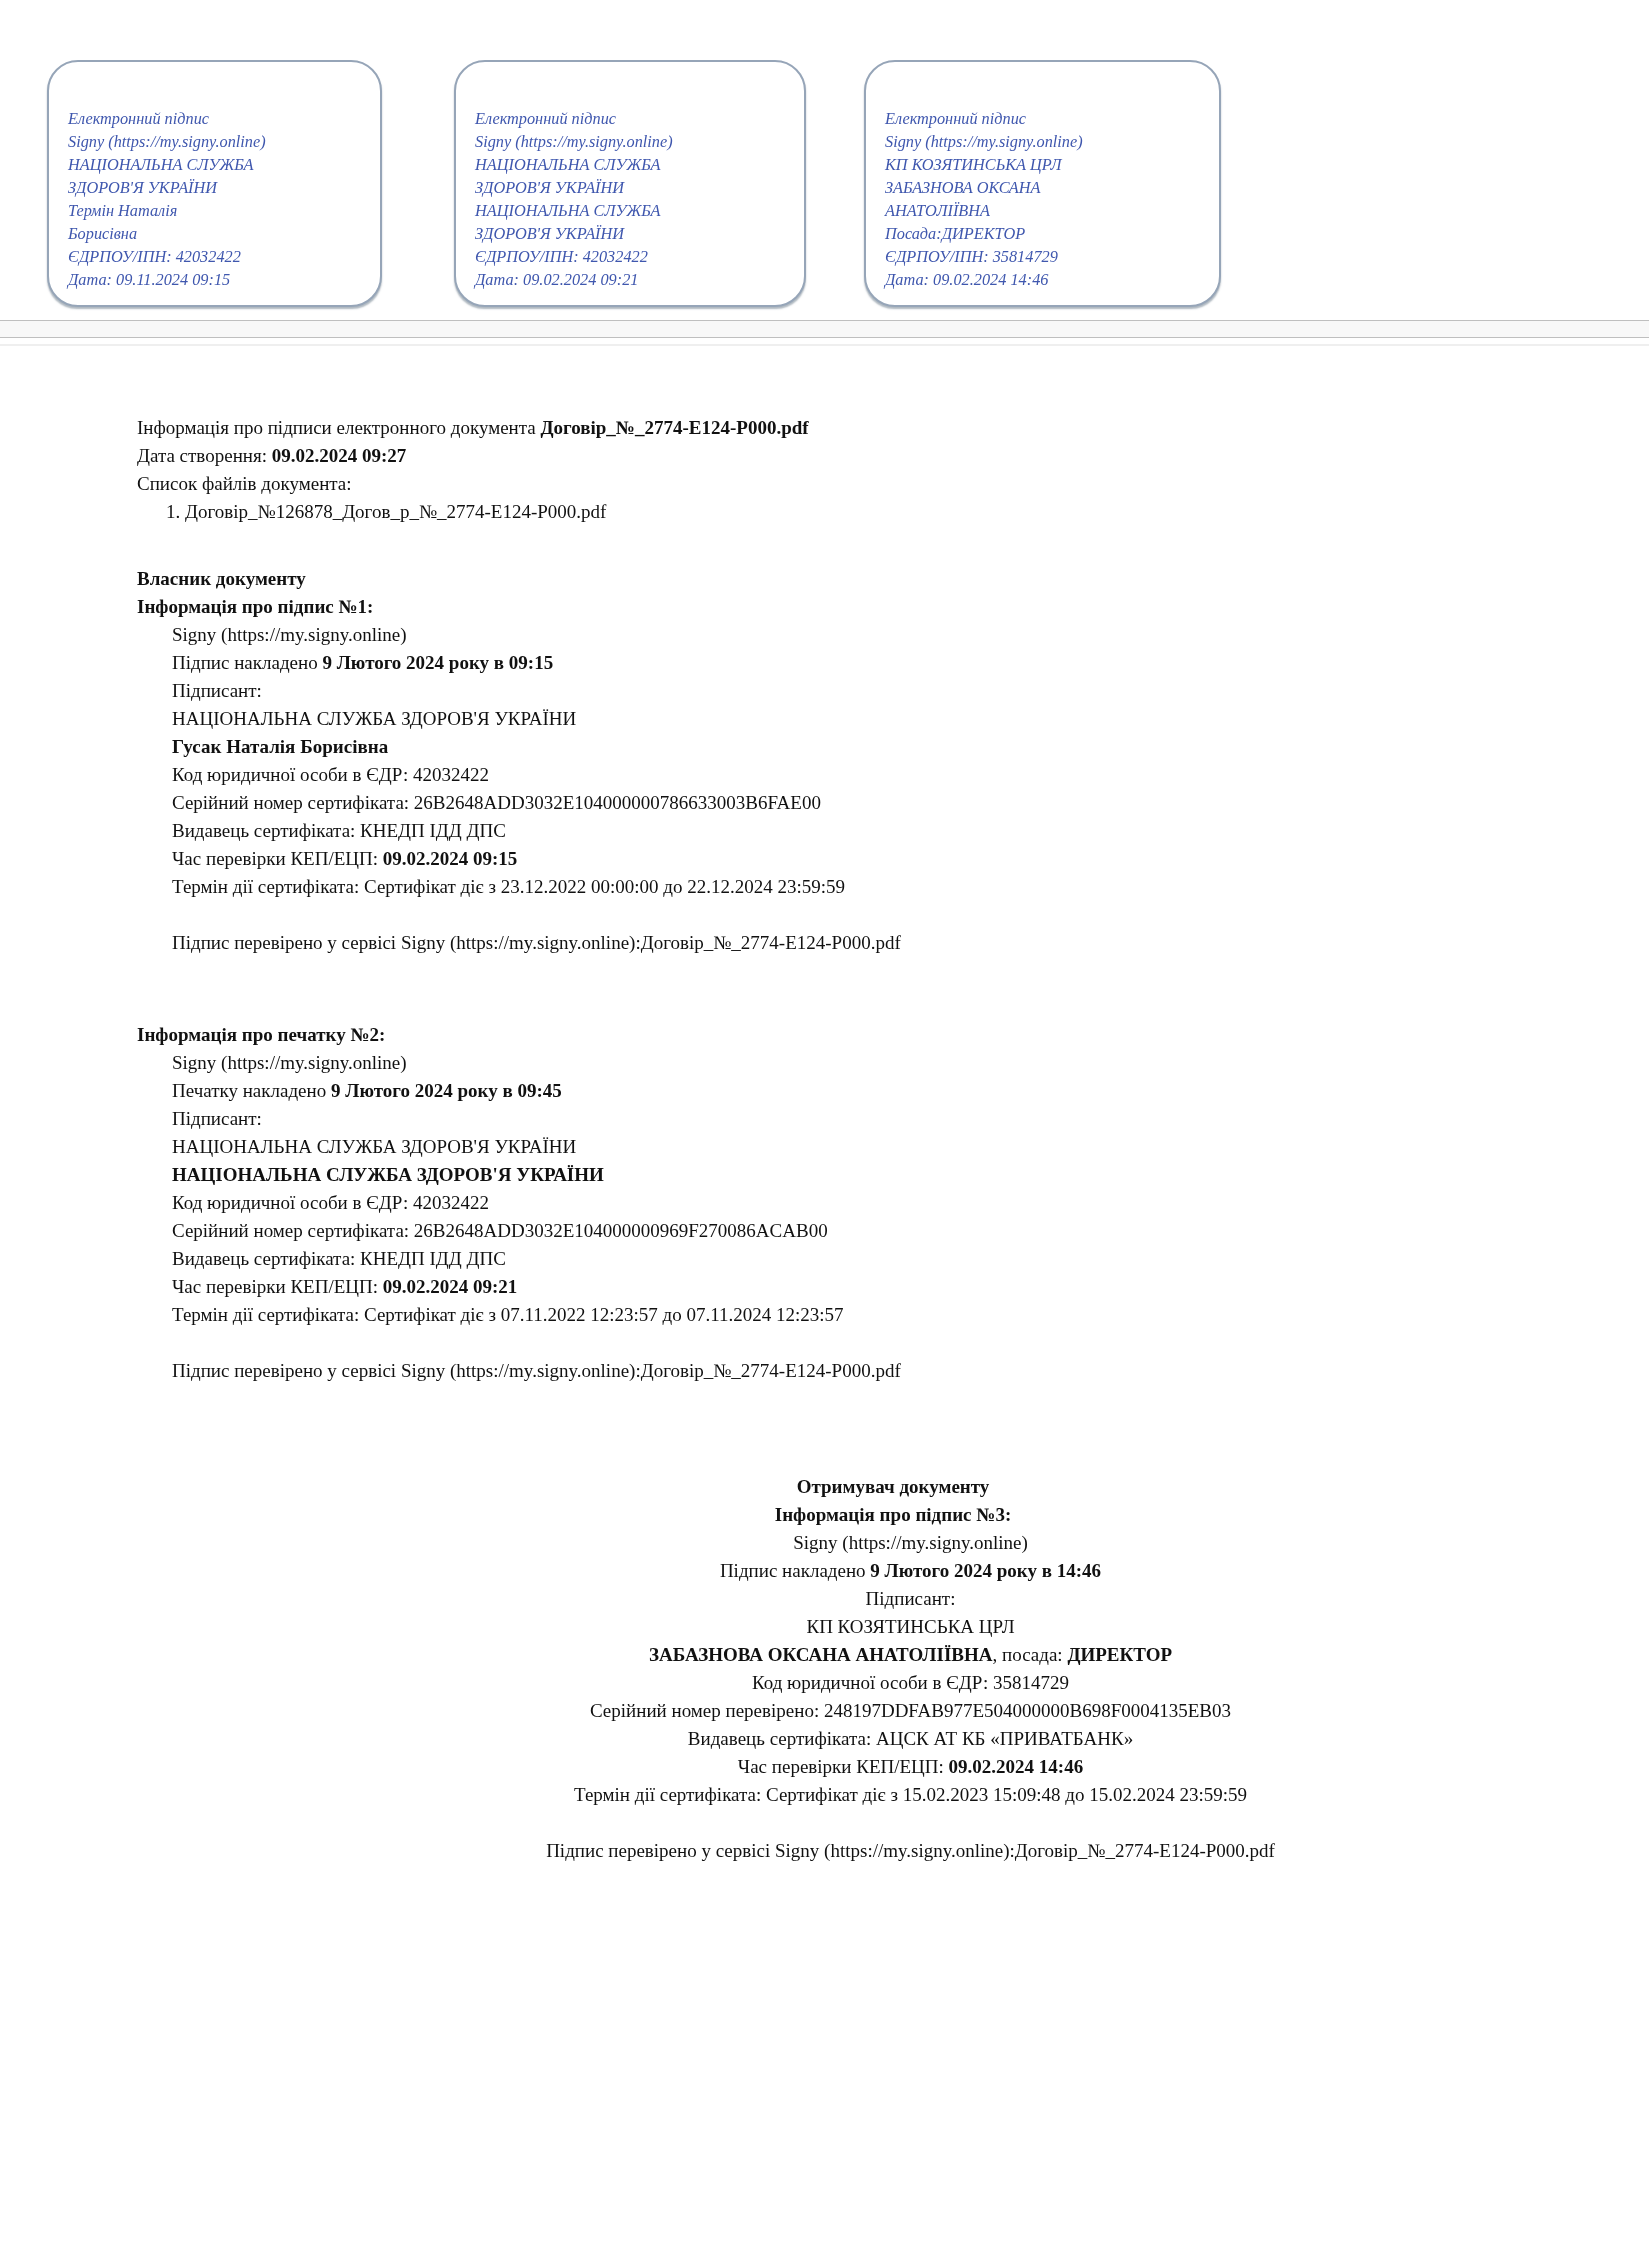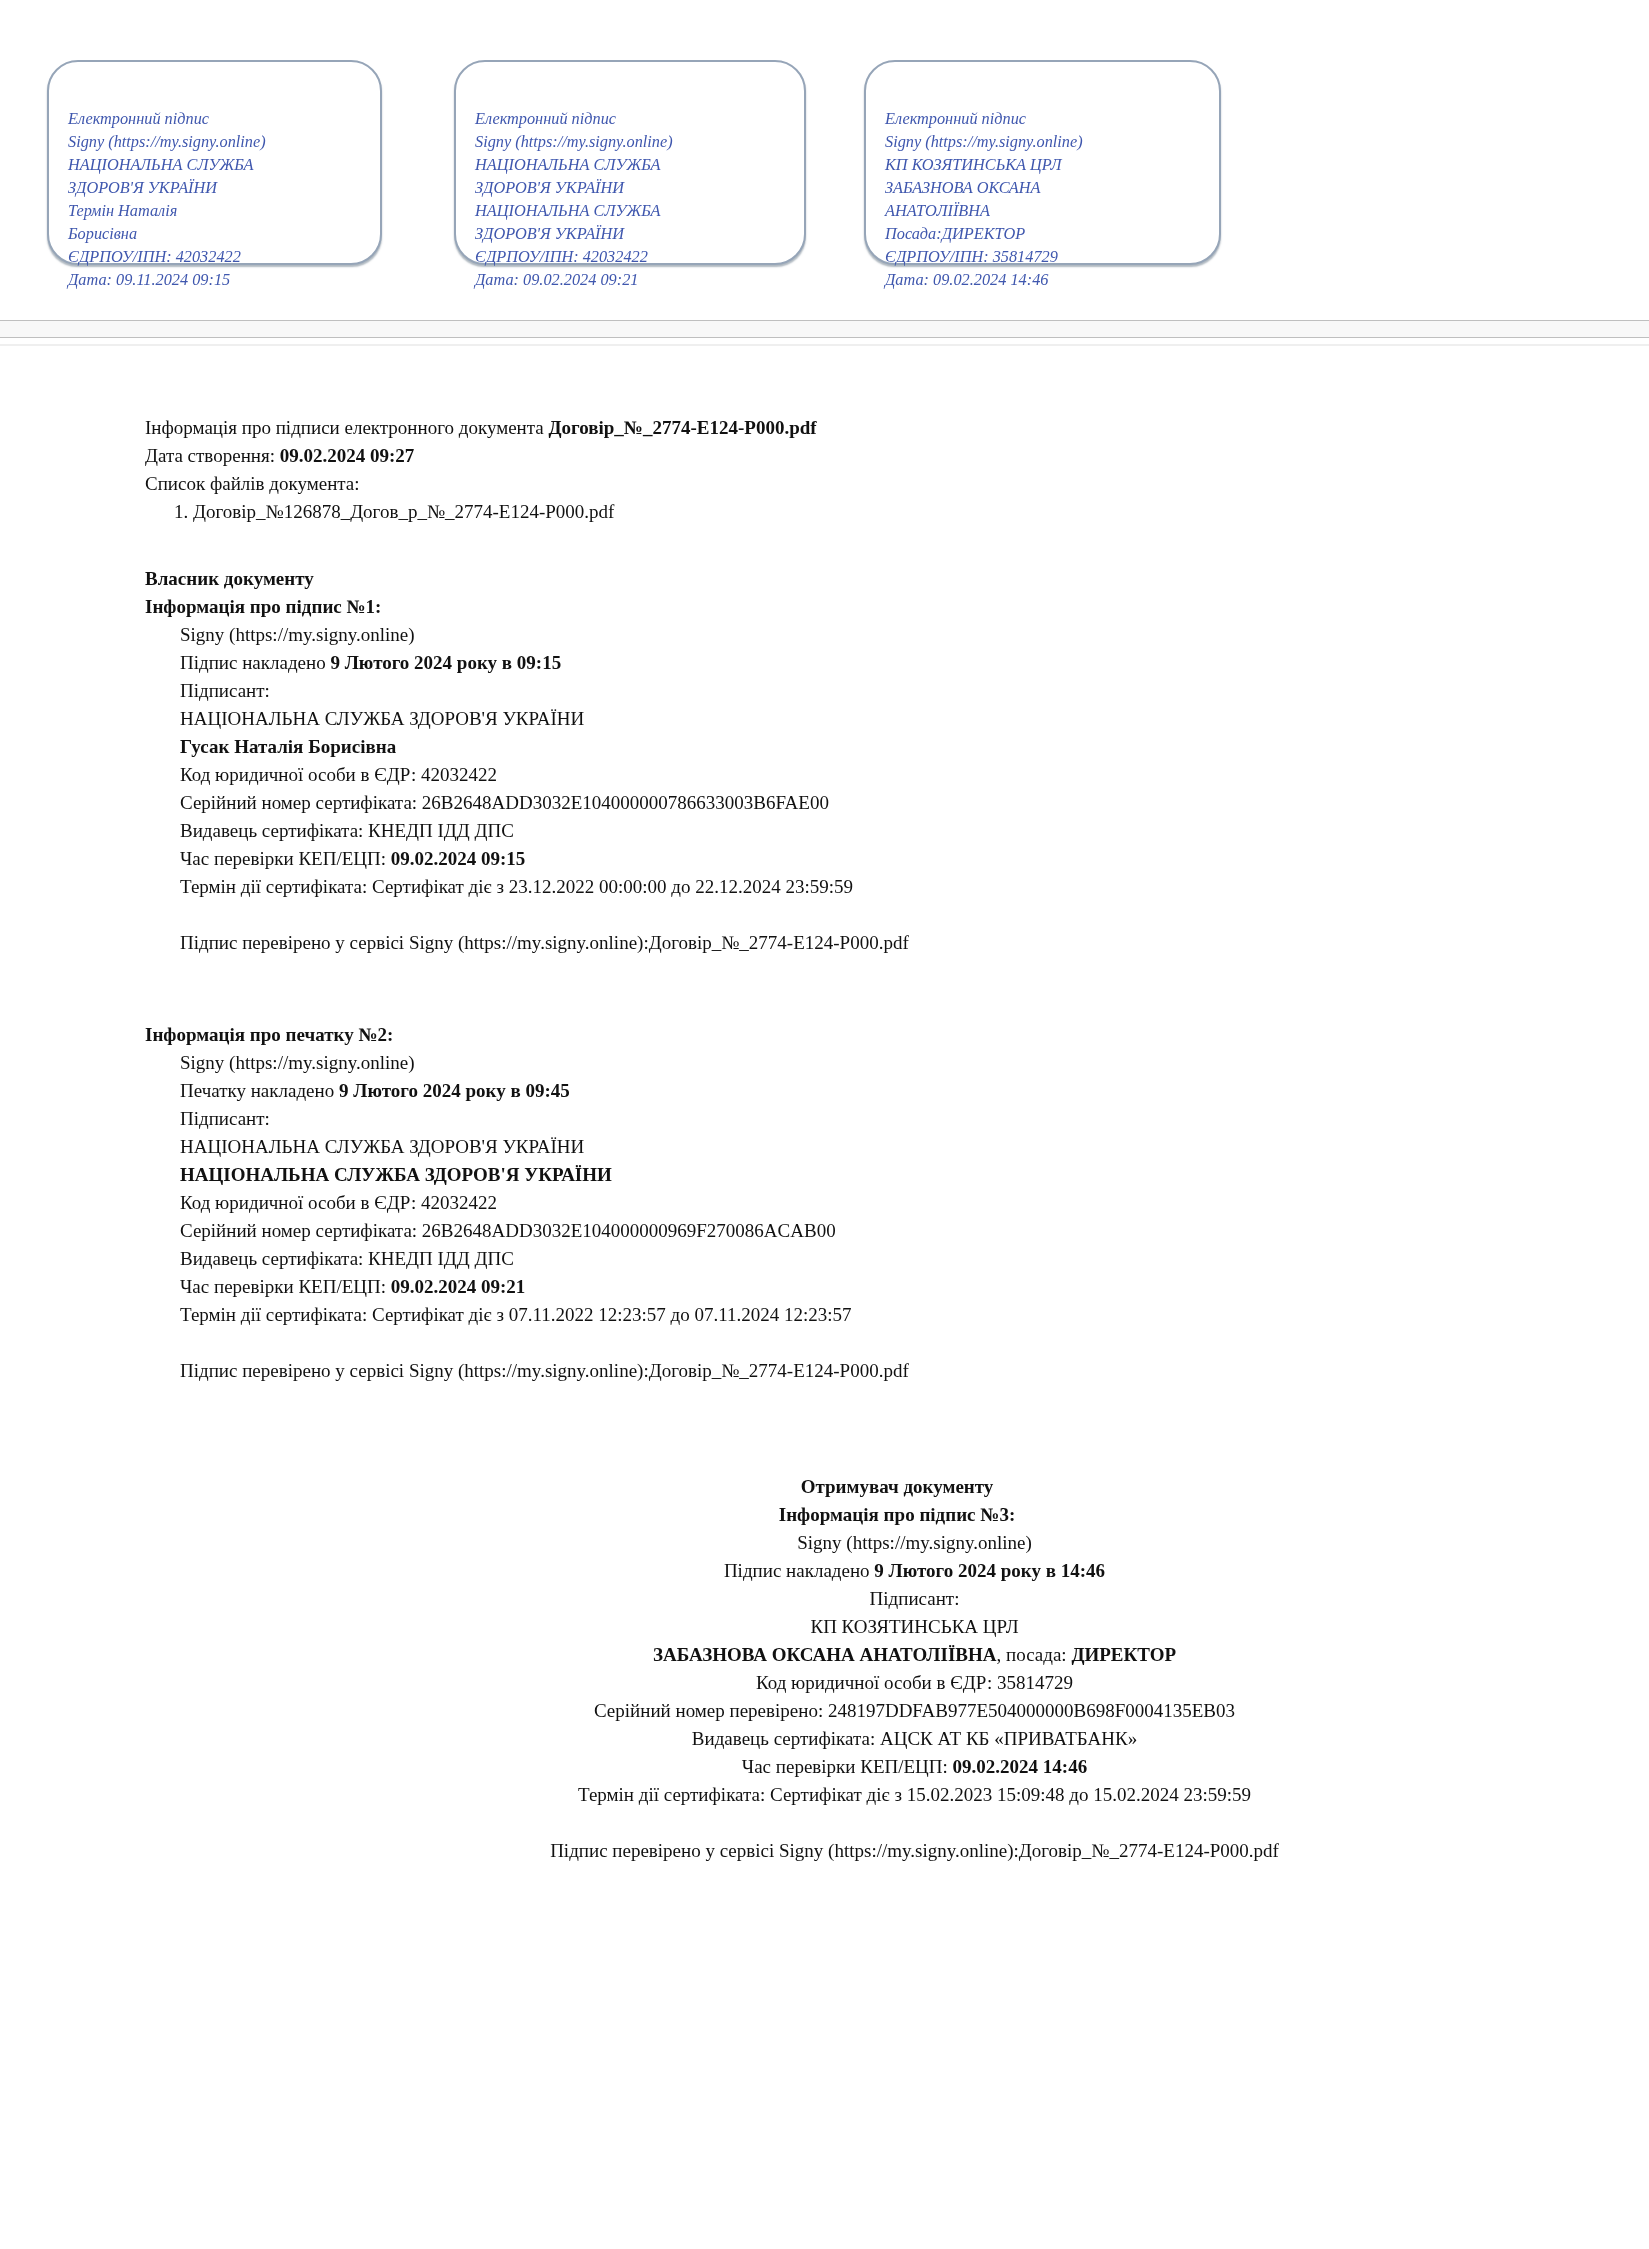--- a/index.html
+++ b/index.html
@@ -10,21 +10,21 @@
     font-family: "Liberation Serif", "DejaVu Serif", serif;
     color: #111111;
     position: relative;
     overflow: hidden;
   }
 
   
   .stamp {
     position: absolute;
     top: 60px;
-    height: 205px;
+    height: 247px;
     border: 2.6px solid #96a5b8;
     border-radius: 31px;
     box-shadow: 0 2.6px 1.7px -0.9px rgba(110,125,140,0.55);
     box-sizing: border-box;
     padding: 45px 8.6px 0 19px;
     background: #ffffff;
   }
   .stamp1 { left: 47px;  width: 335px; }
   .stamp2 { left: 454px; width: 352px; }
   .stamp3 { left: 864px; width: 357px; }
@@ -51,21 +51,21 @@
     left: 0; right: 0;
     top: 344px;
     height: 1.7px;
     background: #efefef;
   }
 
   
   .content {
     position: absolute;
     top: 414px;
-    left: 8px;
+    left: 0;
     right: 0;
   }
   .line {
     font-size: 19px;
     line-height: 28px;
     height: 28px;
     white-space: nowrap;
   }
   .indent0 { margin-left: 137px; }
   .indent1 { margin-left: 172px; }

